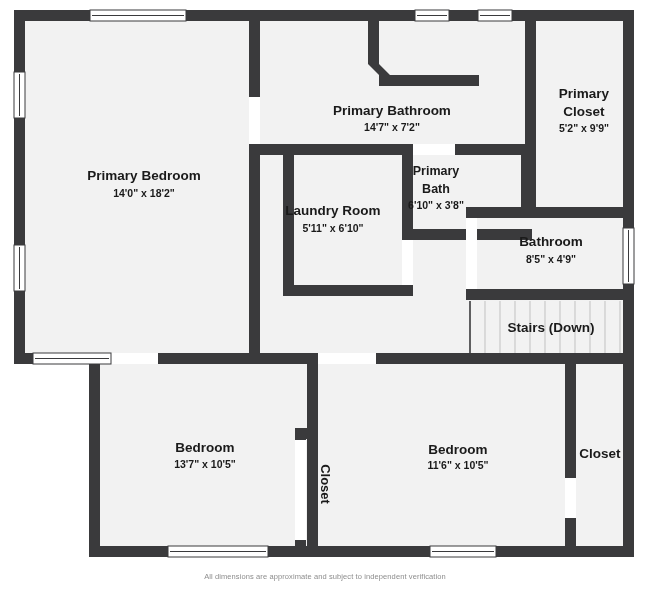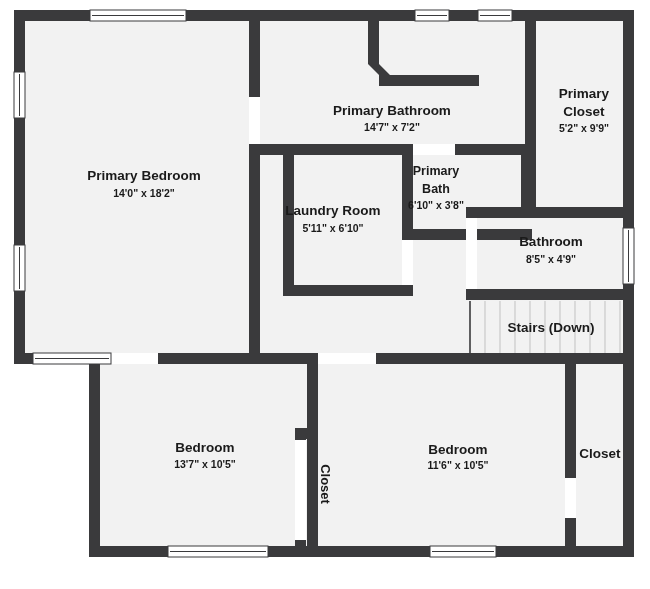--- a/index.html
+++ b/index.html
@@ -261,14 +261,15 @@
       <text class="room-name" x="458" y="450">Bedroom</text>
       <text class="room-dims" x="458" y="466">11'6" x 10'5"</text>
 
       <text class="room-name vertical" x="324" y="484" transform="rotate(90 324 484)">Closet</text>
 
       <text class="room-name" x="600" y="454">Closet</text>
     </g>
 
   </svg>
 
+  <div class="footer-note">All dimensions are approximate and subject to independent verification</div>
 
 </div>
 
 </body></html>

